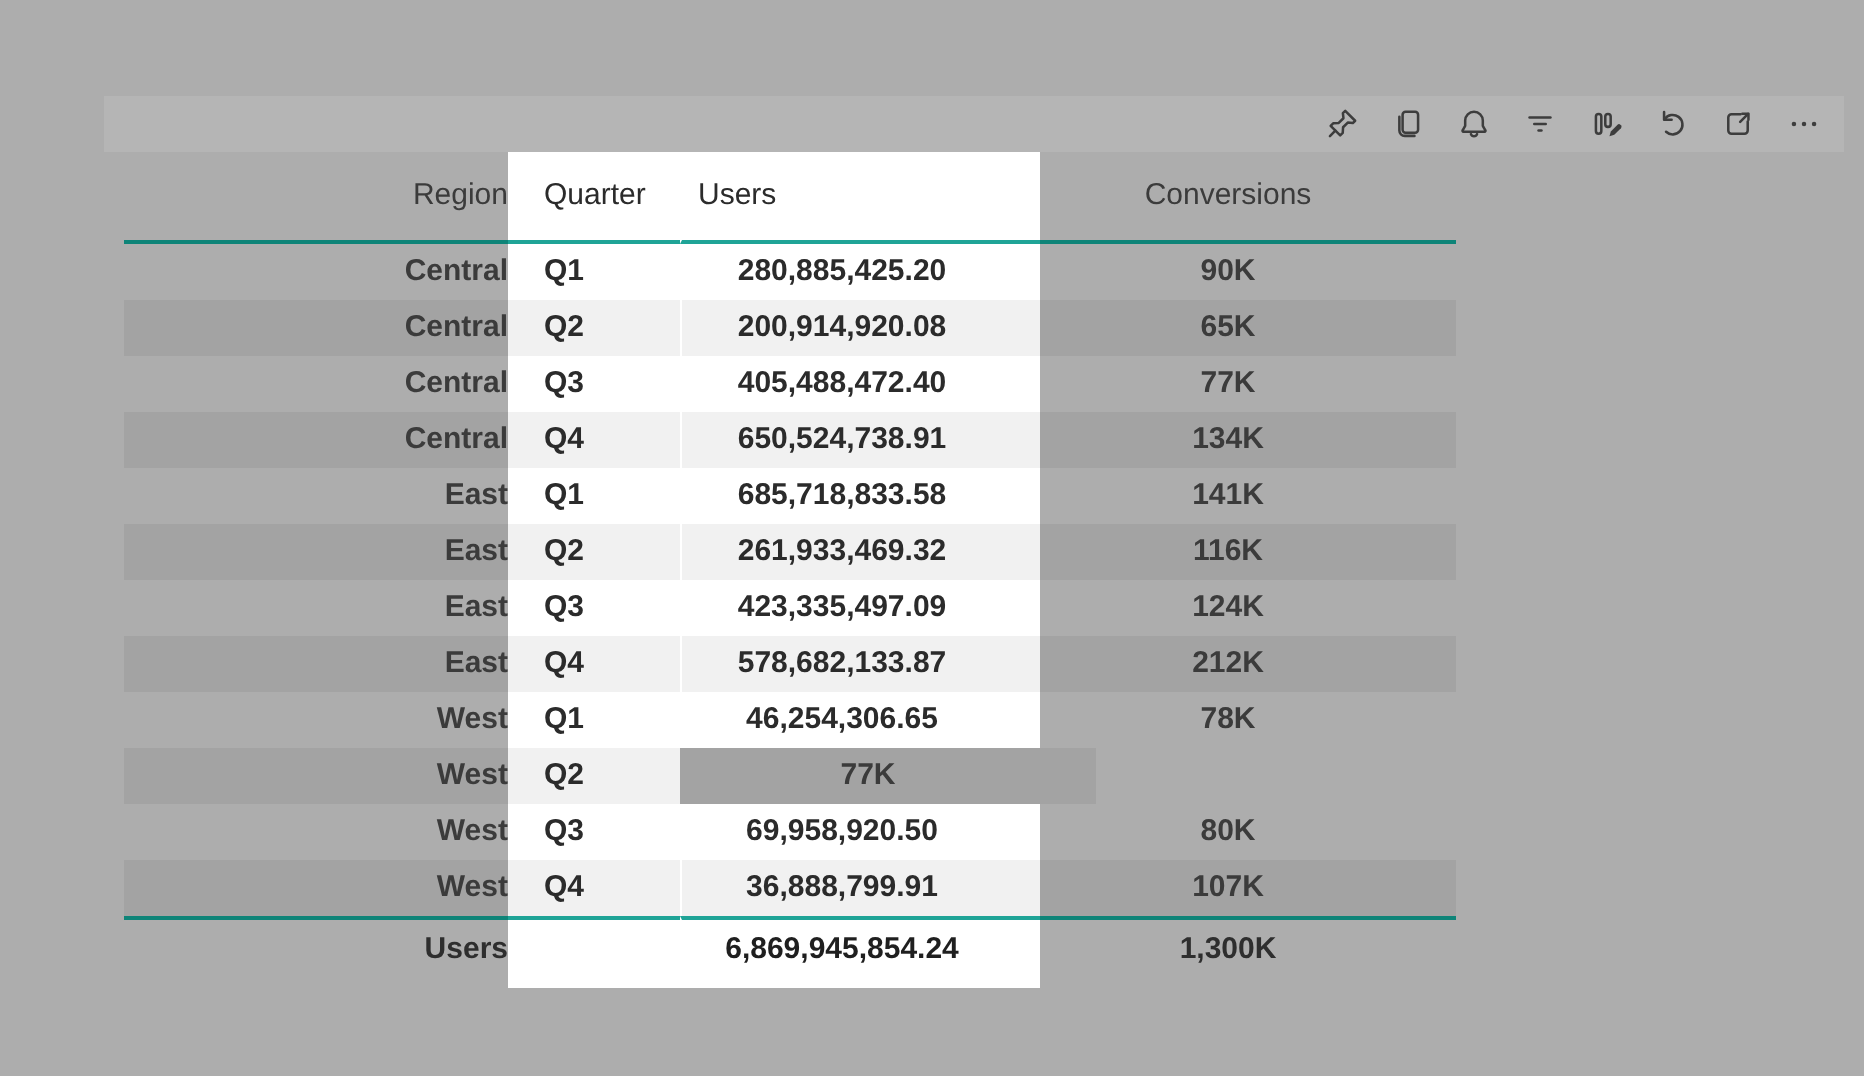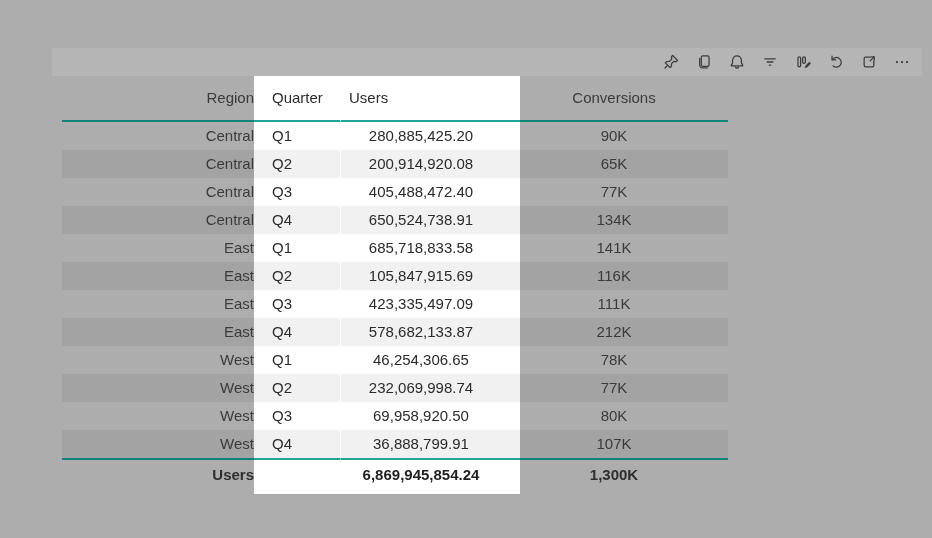--- a/index.html
+++ b/index.html
@@ -32,21 +32,21 @@
   .col-quarter{width:86px;padding-left:18px;text-align:left;}
   .col-users{width:180px;padding-right:19px;text-align:center;border-left:1px solid rgba(255,255,255,.95);}
   .col-conversions{width:188px;text-align:center;}
   .col-spacer{width:20px;}
   
   .hrow .cell{height:46px;line-height:44px;}
   .hrow .col-users{text-align:left;padding-left:8px;padding-right:0;}
   .hrow .dim{color:var(--dim-text,#3b3b3b);border-bottom:2px solid var(--dim-accent,#0e8478);}
   .hrow .hl{color:var(--spotlight-text,#2b2b2b);background:var(--spotlight-bg,#fff);border-bottom:2px solid var(--spotlight-accent,#1fa497);}
   
-  .row .cell{height:28px;line-height:28px;}
+  .row .cell{height:28px;line-height:28px;font-weight:bold;}
   .row .dim{color:var(--dim-text,#3b3b3b);background:transparent;}
   .row .hl{color:var(--spotlight-text,#2b2b2b);background:var(--spotlight-bg,#fff);}
   .row.striped .dim{background:var(--dim-row-stripe,#a3a3a3);}
   .row.striped .hl{background:var(--spotlight-stripe,#f1f1f1);}
   
   .trow .cell{height:32px;line-height:30px;font-weight:bold;}
   .trow .dim{color:#2e2e2e;border-top:2px solid var(--dim-accent,#0e8478);}
   .trow .hl{color:#1f1f1f;background:var(--spotlight-bg,#fff);border-top:2px solid var(--spotlight-accent,#1fa497);}
 </style>
 </head>
@@ -151,49 +151,48 @@
         <div class="row">
           <div class="cell col-region dim">East</div>
           <div class="cell col-quarter hl">Q1</div>
           <div class="cell col-users hl">685,718,833.58</div>
           <div class="cell col-conversions dim">141K</div>
           <div class="cell col-spacer dim"></div>
         </div>
         <div class="row striped">
           <div class="cell col-region dim">East</div>
           <div class="cell col-quarter hl">Q2</div>
-          <div class="cell col-users hl">105,847,915.69</div>
+          <div class="cell col-users hl">261,933,469.32</div>
           <div class="cell col-conversions dim">116K</div>
           <div class="cell col-spacer dim"></div>
         </div>
         <div class="row">
           <div class="cell col-region dim">East</div>
           <div class="cell col-quarter hl">Q3</div>
           <div class="cell col-users hl">423,335,497.09</div>
-          <div class="cell col-conversions dim">111K</div>
+          <div class="cell col-conversions dim">124K</div>
           <div class="cell col-spacer dim"></div>
         </div>
         <div class="row striped">
           <div class="cell col-region dim">East</div>
           <div class="cell col-quarter hl">Q4</div>
           <div class="cell col-users hl">578,682,133.87</div>
           <div class="cell col-conversions dim">212K</div>
           <div class="cell col-spacer dim"></div>
         </div>
         <div class="row">
           <div class="cell col-region dim">West</div>
           <div class="cell col-quarter hl">Q1</div>
           <div class="cell col-users hl">46,254,306.65</div>
           <div class="cell col-conversions dim">78K</div>
           <div class="cell col-spacer dim"></div>
         </div>
         <div class="row striped">
           <div class="cell col-region dim">West</div>
           <div class="cell col-quarter hl">Q2</div>
-          <div class="cell col-users hl">232,069,998.74</div>
           <div class="cell col-conversions dim">77K</div>
           <div class="cell col-spacer dim"></div>
         </div>
         <div class="row">
           <div class="cell col-region dim">West</div>
           <div class="cell col-quarter hl">Q3</div>
           <div class="cell col-users hl">69,958,920.50</div>
           <div class="cell col-conversions dim">80K</div>
           <div class="cell col-spacer dim"></div>
         </div>

